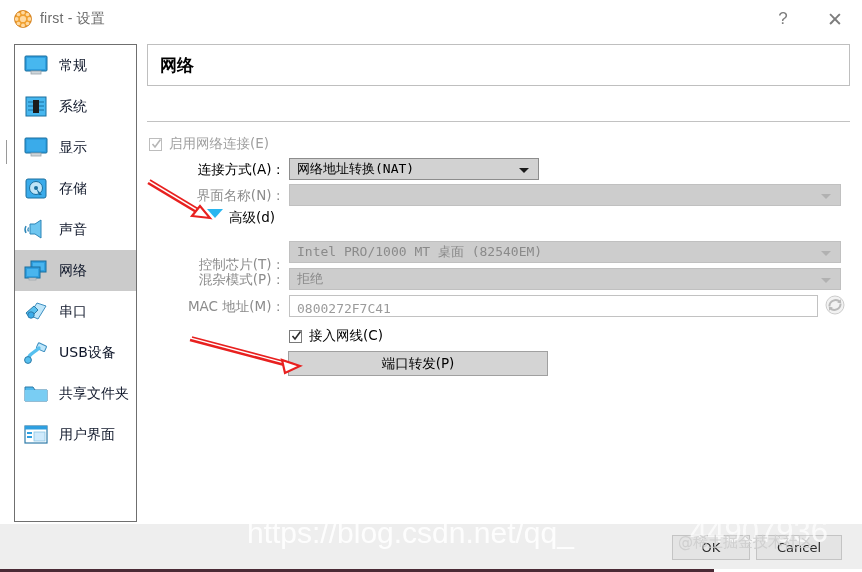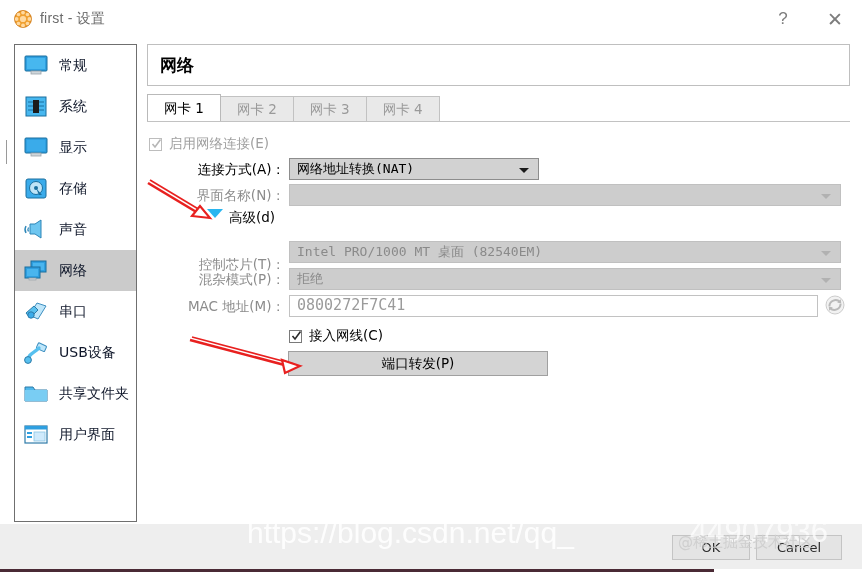--- a/index.html
+++ b/index.html
@@ -261,22 +261,22 @@
   .arrow.dark { border-top: 5px solid #1a1a1a; }
   .arrow.light { border-top: 5px solid #b1b1b1; }
 
   .textinput {
     position: absolute;
     height: 22px;
     box-sizing: border-box;
     background: #ffffff;
     border: 1px solid #c2c2c2;
     display: flex;
-    align-items: flex-start;
-    font-size: 15px;
+    align-items: flex-end;
+    font-size: 13px;
     color: #9b9b9b;
     font-family: "DejaVu Sans Mono", monospace;
   }
   .textinput .ctext { margin-left: 7px; }
 
   
   #advanced-row {
     position: absolute;
     left: 207px; top: 209px;
     display: flex;
@@ -535,28 +535,20 @@
     </div>
 
   </div>
 
   <div id="main">
 
     <div id="page-header">
       <span id="page-title">网络</span>
     </div>
 
-    <div id="tabs">
-      <div id="tabstrip">
-        <div class="tab active">网卡 1</div>
-        <div class="tab">网卡 2</div>
-        <div class="tab">网卡 3</div>
-        <div class="tab">网卡 4</div>
-      </div>
-    </div>
 
     <div id="tabpane">
 
       <div class="row" style="left:2px; top:11px;">
         <span class="cbox disabled">
           <svg class="tick" viewBox="0 0 11 13">
             <path d="M1.5 7 L4 10 L9.5 2.5" fill="none" stroke="#b6b6b6" stroke-width="1.6"></path>
           </svg>
         </span>
         <span class="cbox-label disabled">启用网络连接(E)</span>

